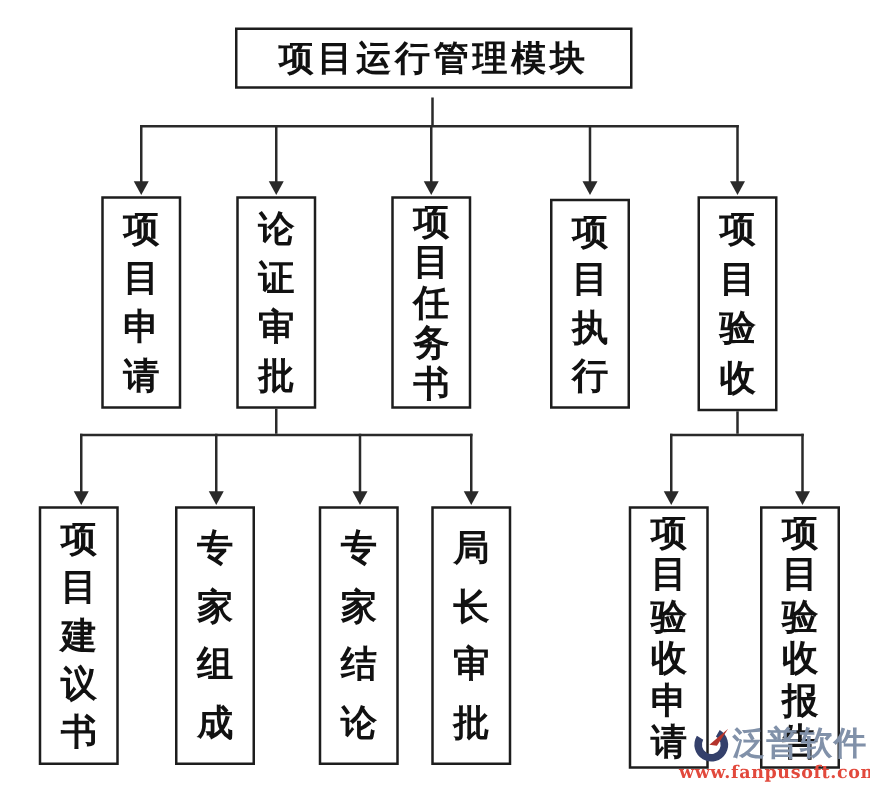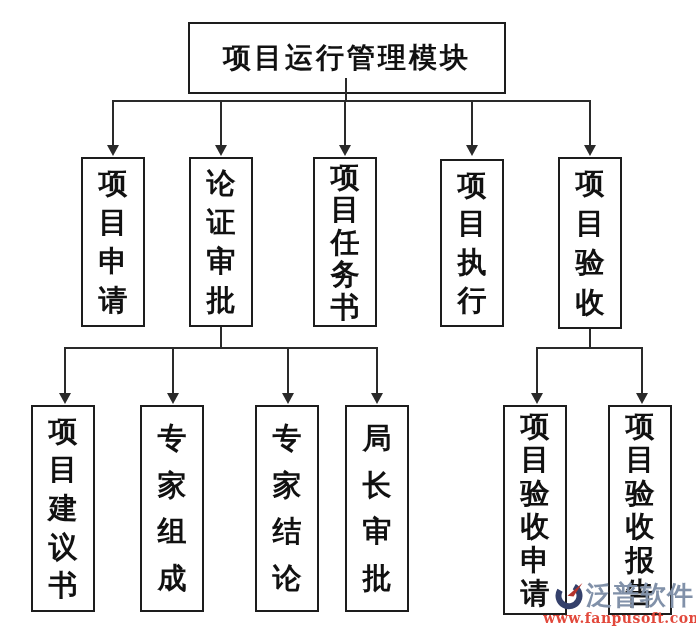--- a/index.html
+++ b/index.html
@@ -61,21 +61,21 @@
     font-size:14px;font-weight:700;color:var(--wm-url);
     letter-spacing:0.5px;white-space:nowrap;line-height:1.2;
   }
   .wm-logo{width:32px;height:30px;flex:0 0 auto;}
 </style>
 </head>
 <body>
 
 <div class="canvas">
 
-  <div class="box top-box" style="left:188px;top:22px;width:318px;height:72px;">
+  <div class="box top-box" style="left:188px;top:22px;width:318px;height:49px;">
     <span>项目运行管理模块</span>
   </div>
 
   <div class="vl" style="left:345px;top:78px;height:22px;"></div>
   <div class="hl" style="left:112px;top:100px;width:479px;"></div>
   <div class="vl" style="left:112px;top:100px;height:46px;"></div>
   <div class="vl" style="left:220px;top:100px;height:46px;"></div>
   <div class="vl" style="left:344px;top:100px;height:46px;"></div>
   <div class="vl" style="left:471px;top:100px;height:46px;"></div>
   <div class="vl" style="left:589px;top:100px;height:46px;"></div>

